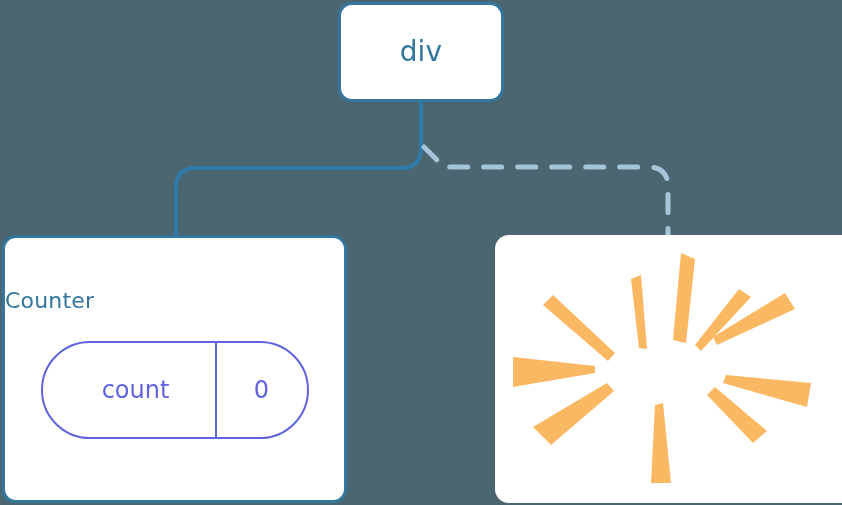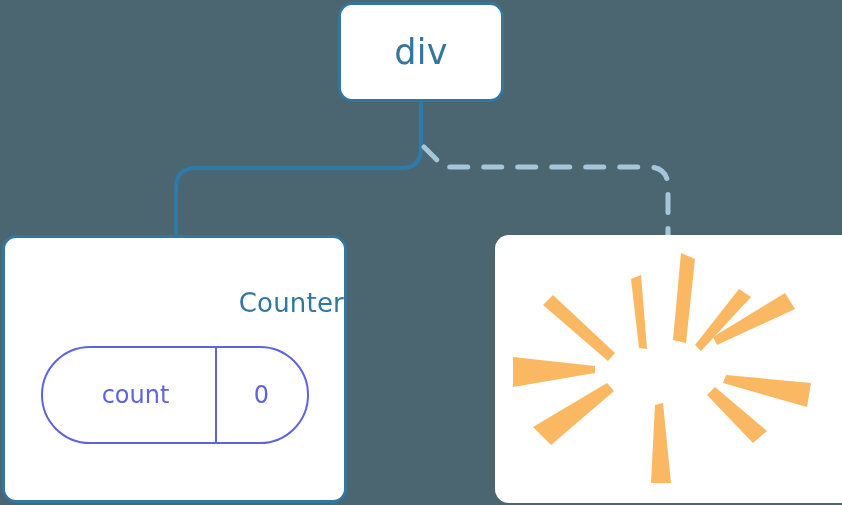--- a/index.html
+++ b/index.html
@@ -59,24 +59,24 @@
     border-radius: 14px 0 0 14px;
     overflow: hidden;
   }
 
   .node-title {
     color: #33769e;
     font-family: "DejaVu Sans", sans-serif;
     font-weight: 400;
     letter-spacing: 0.2px;
   }
-  .title-div   { font-size: 35px; line-height: 1; }
+  .title-div   { font-size: 28px; line-height: 1; }
   .title-counter {
-    font-size: 26px;
-    text-align: right;
+    font-size: 22px;
+    text-align: left;
     margin-top: 50px;
   }
 
   
   .pill-wrap {
     display: flex;
     justify-content: center;
     margin-top: 28px;
   }
   .pill {

